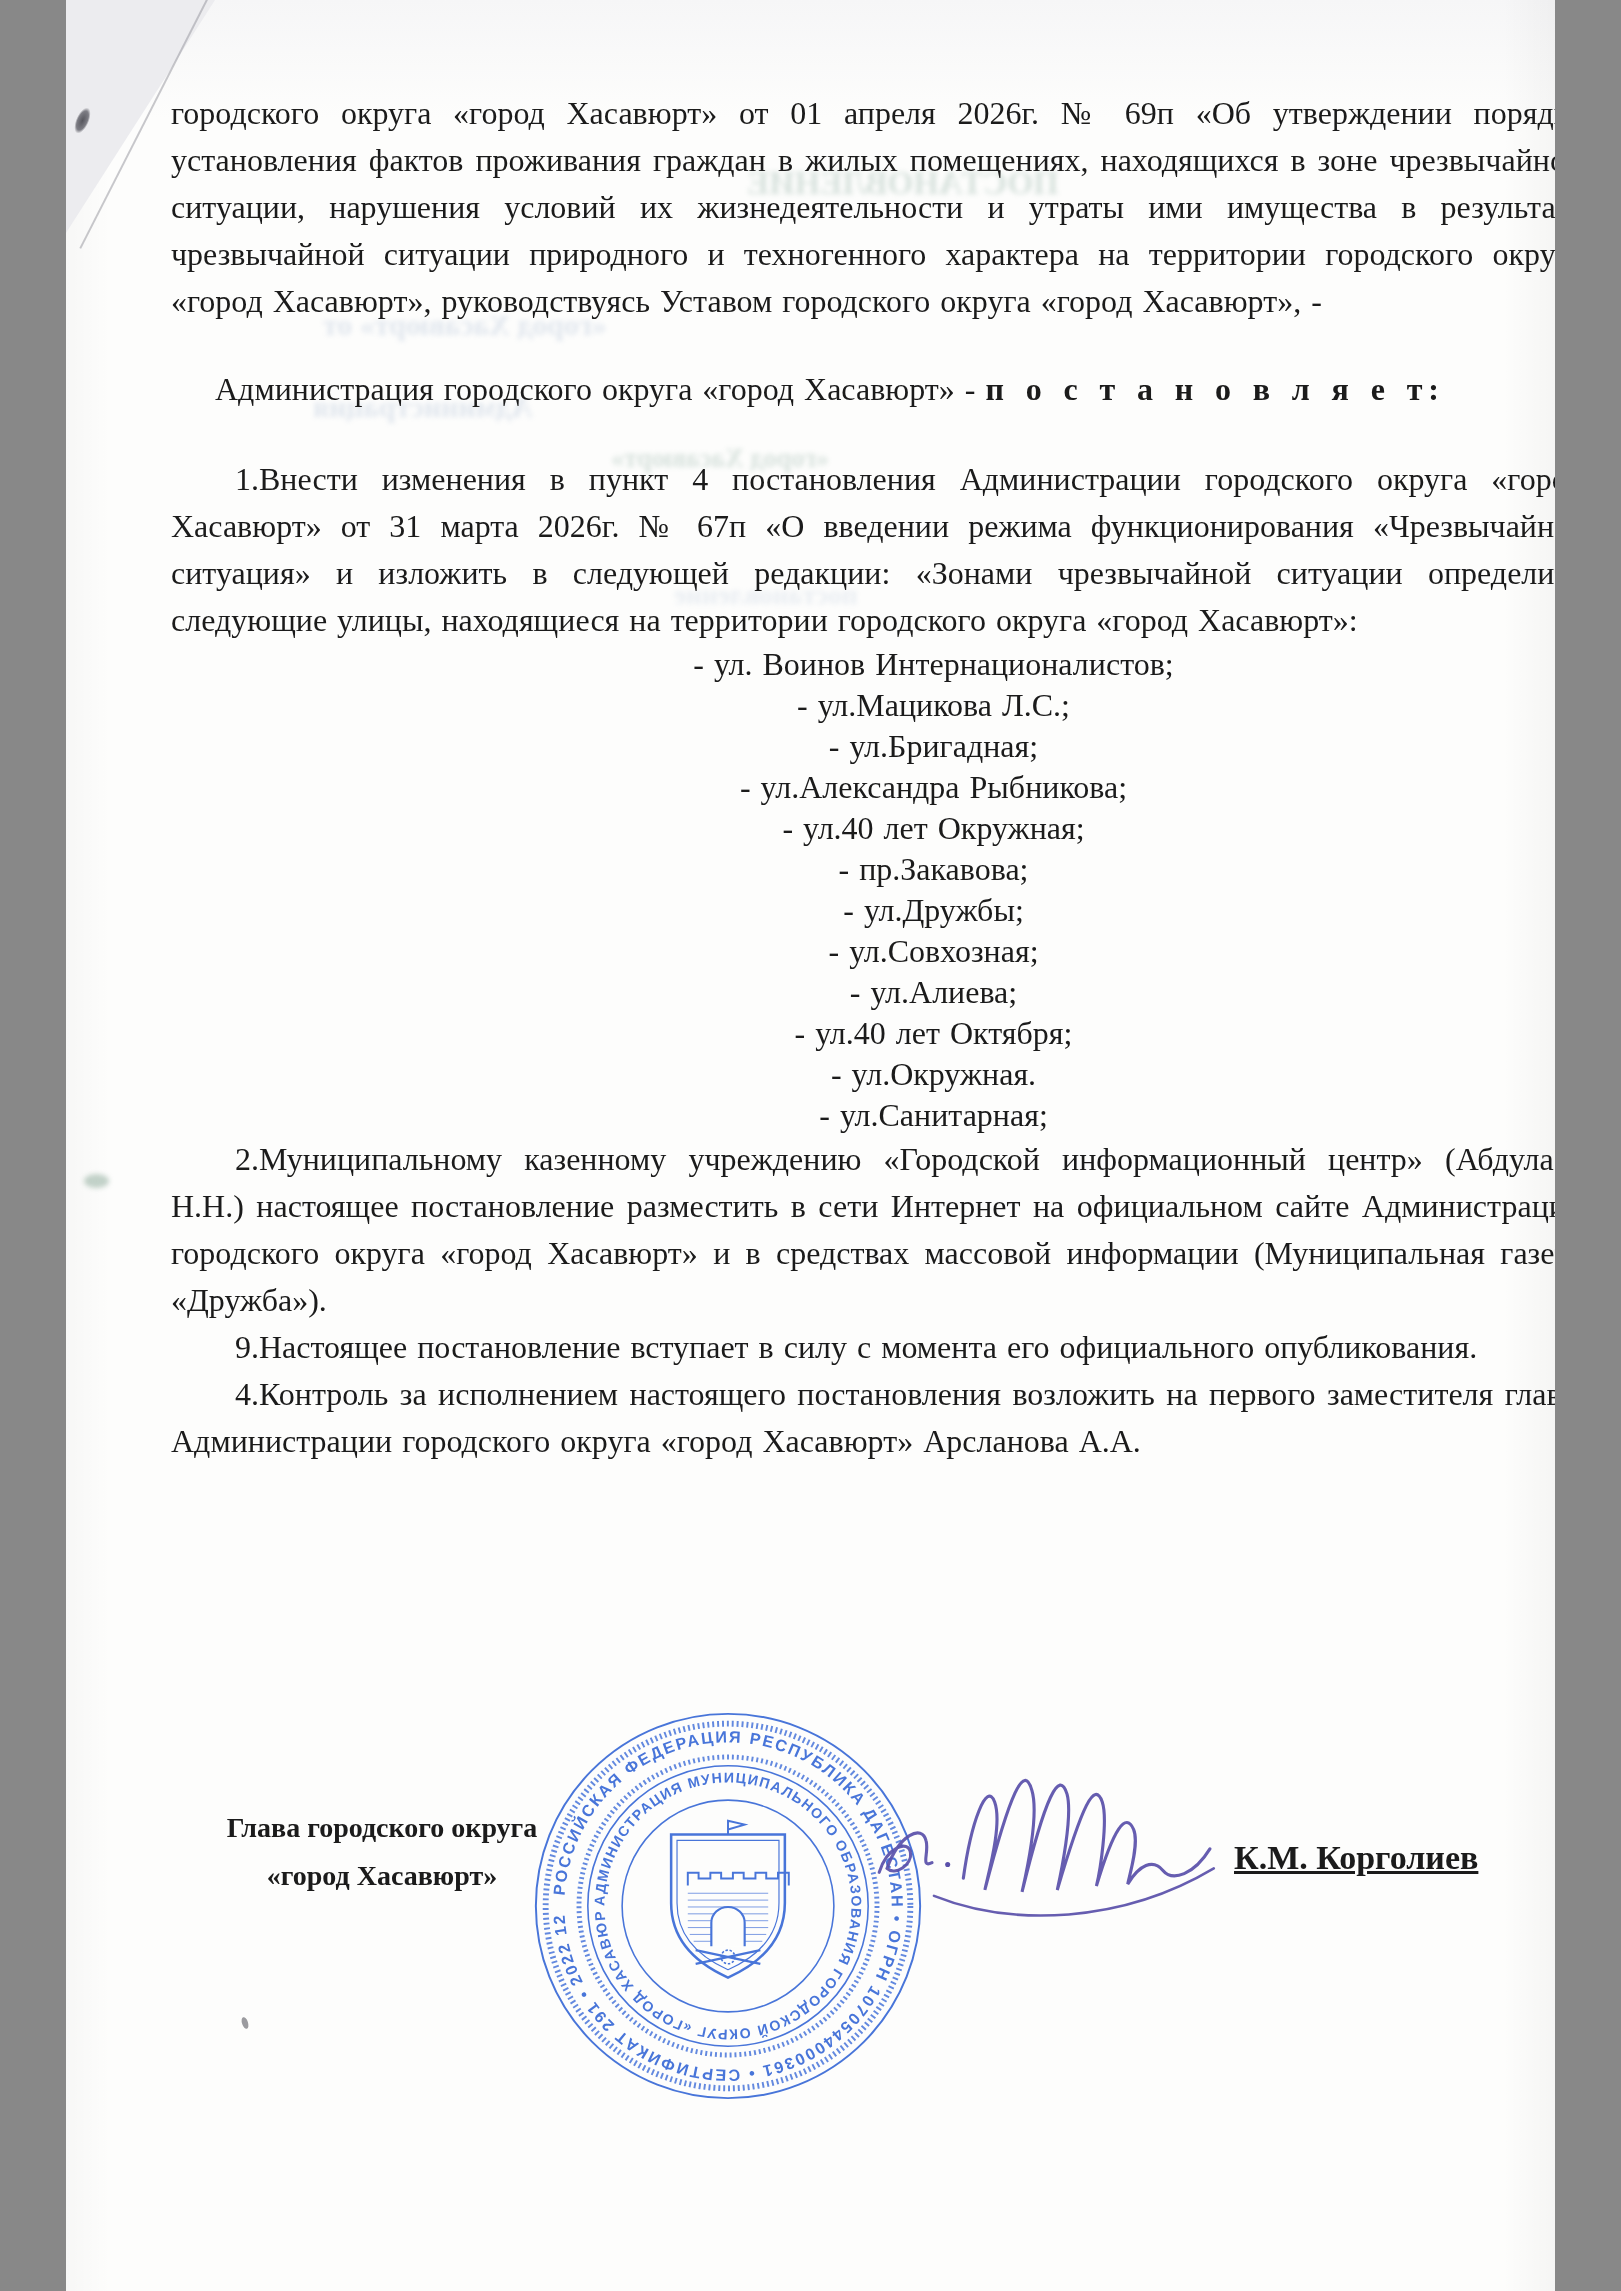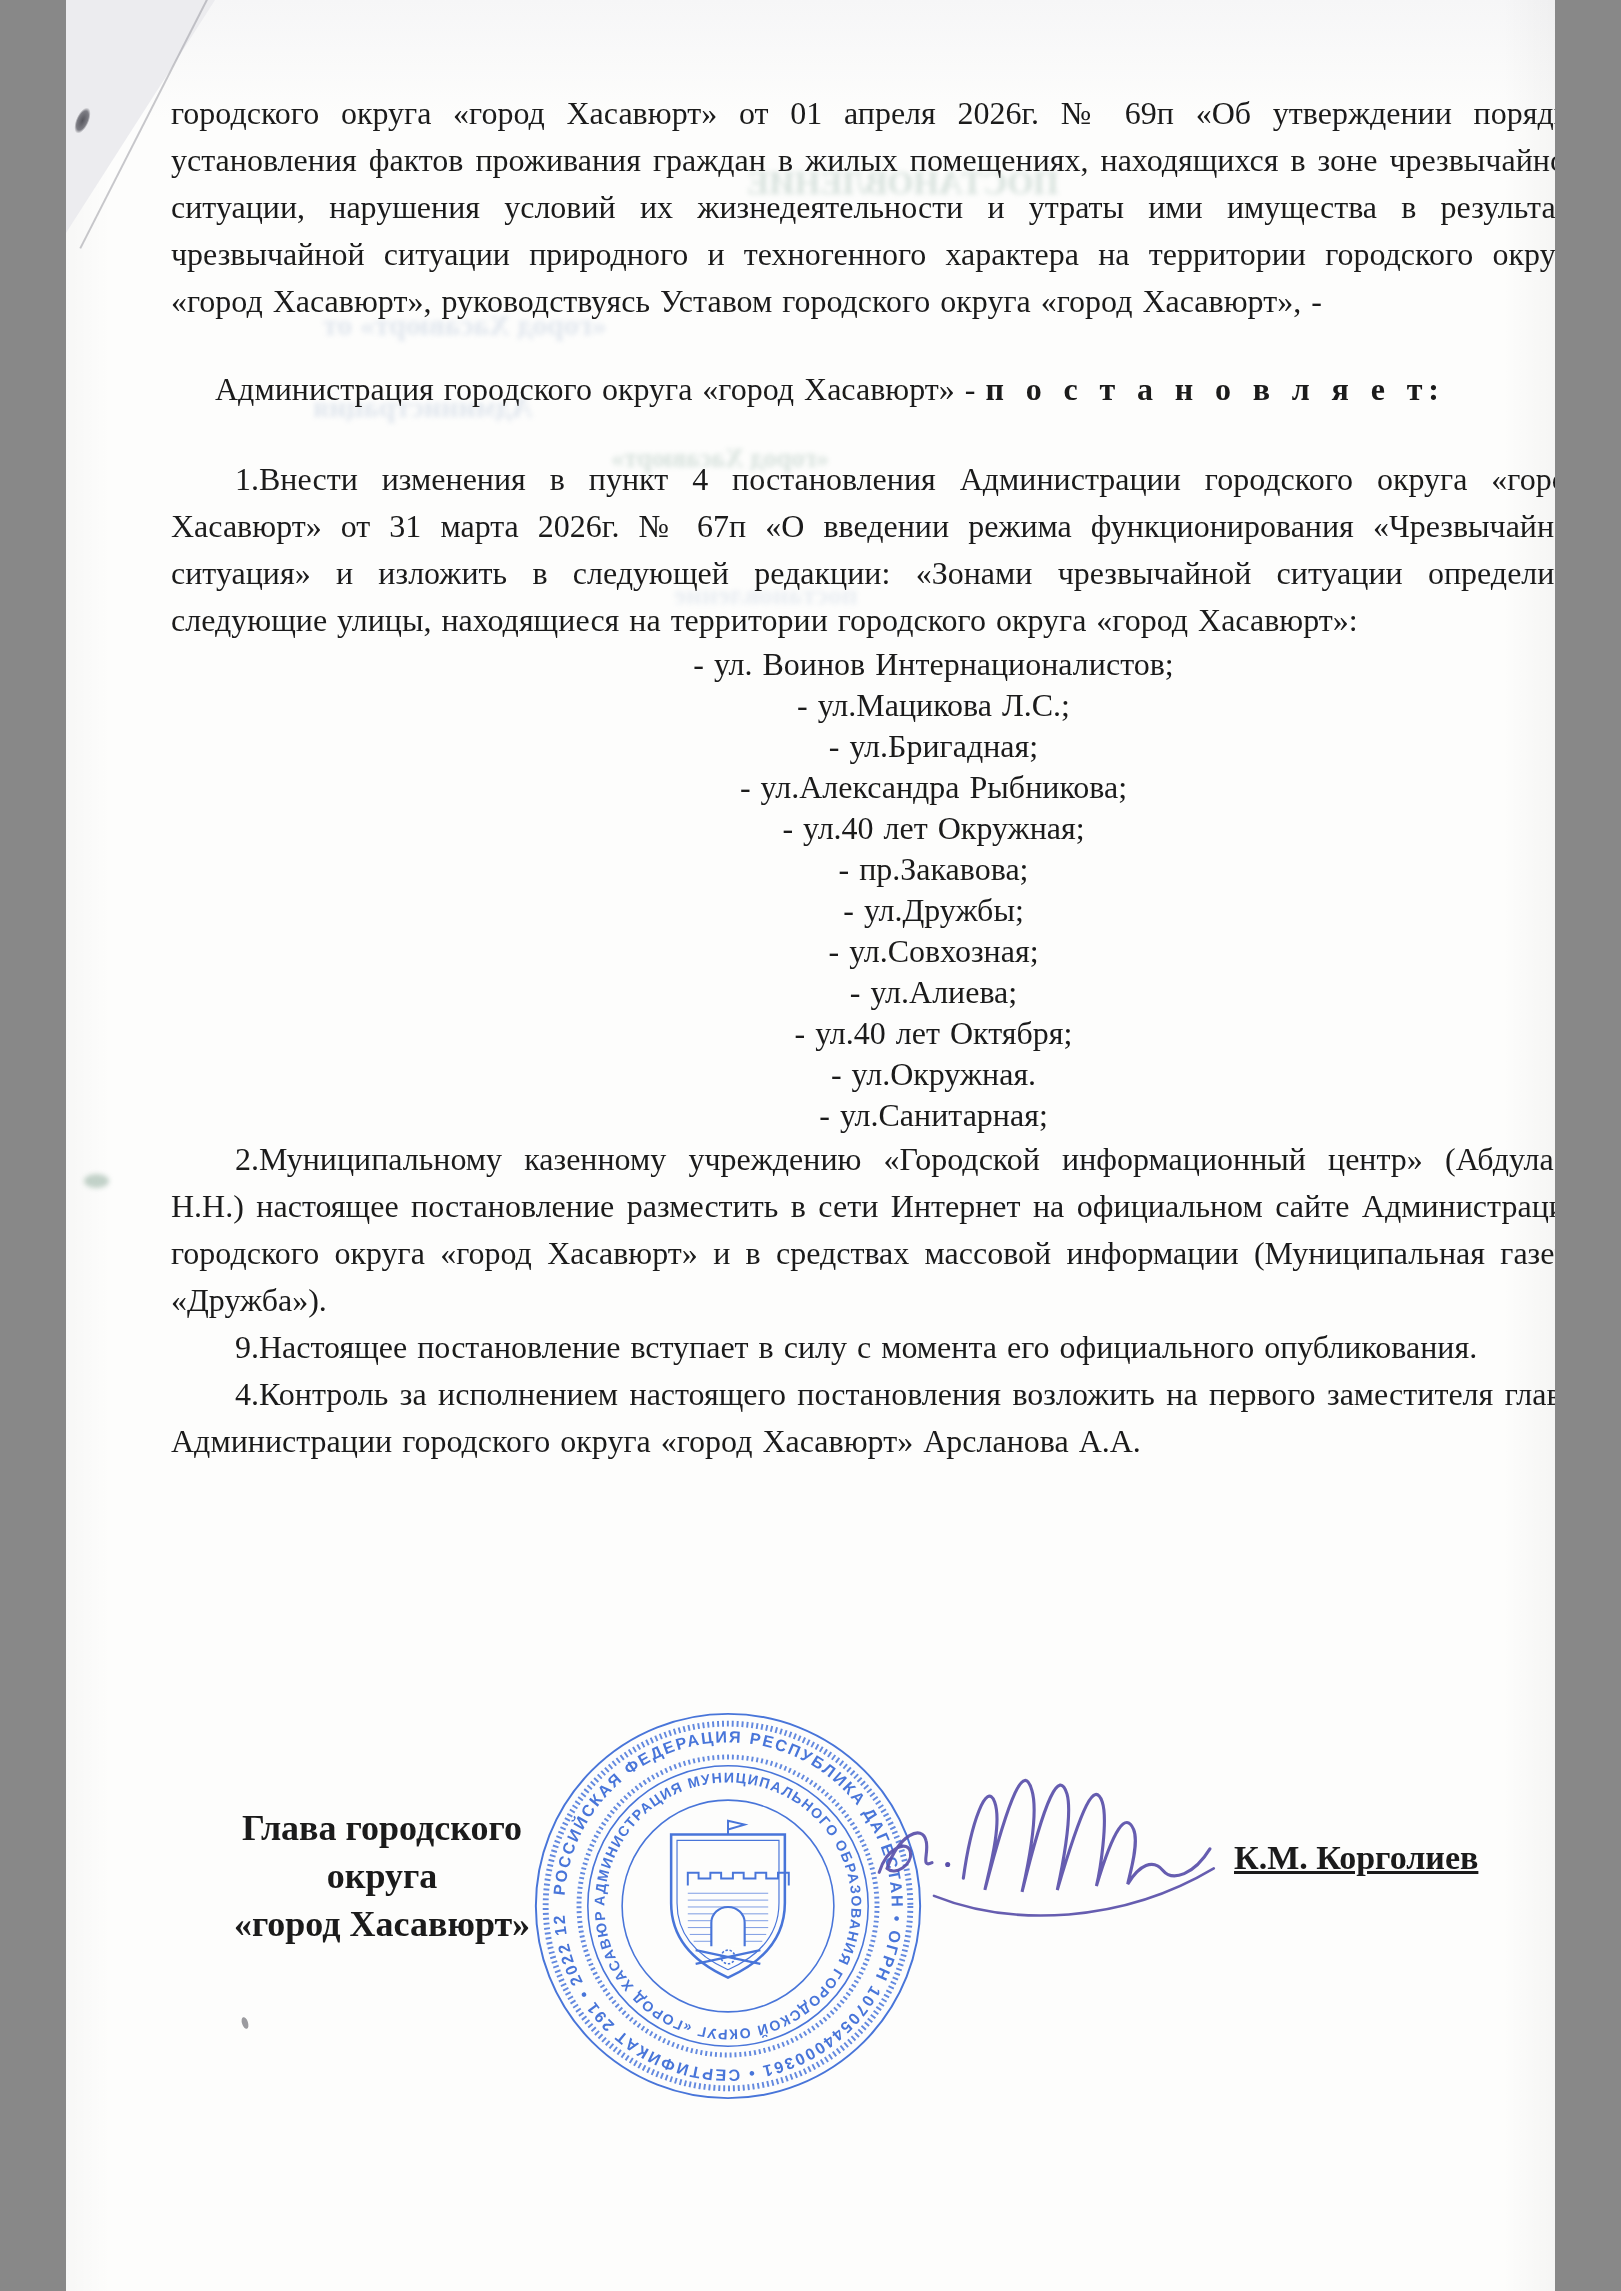--- a/index.html
+++ b/index.html
@@ -31,21 +31,21 @@
   .content{position:absolute;left:105px;top:90px;width:1412px;z-index:3;
     font-size:32px;line-height:47px;text-align:justify;word-spacing:2px;}
   .content p{margin:0;}
   p.resolve{margin-top:41px;text-indent:44px;}
   .resolve-word{font-weight:bold;letter-spacing:5.9px;}
   p.numbered{text-indent:64px;}
   p.item1{margin-top:43px;}
   .streets{list-style:none;margin:0;padding:0 0 0 113px;line-height:41px;text-align:center;}
   
   .sig-title{position:absolute;left:147px;top:1804px;width:338px;z-index:4;
-    font-size:36px;line-height:48px;font-weight:bold;text-align:center;}
+    font-size:28px;line-height:48px;font-weight:bold;text-align:center;}
   .signer-name{position:absolute;left:1168px;top:1839px;z-index:4;
     font-size:34px;font-weight:bold;white-space:nowrap;text-decoration:underline;}
   .seal{position:absolute;left:463px;top:1707px;width:398px;height:398px;z-index:2;opacity:.93;}
   .signature{position:absolute;left:799px;top:1753px;width:363px;height:181px;z-index:3;}
 </style>
 </head>
 <body>
 
 <div class="page">
 

